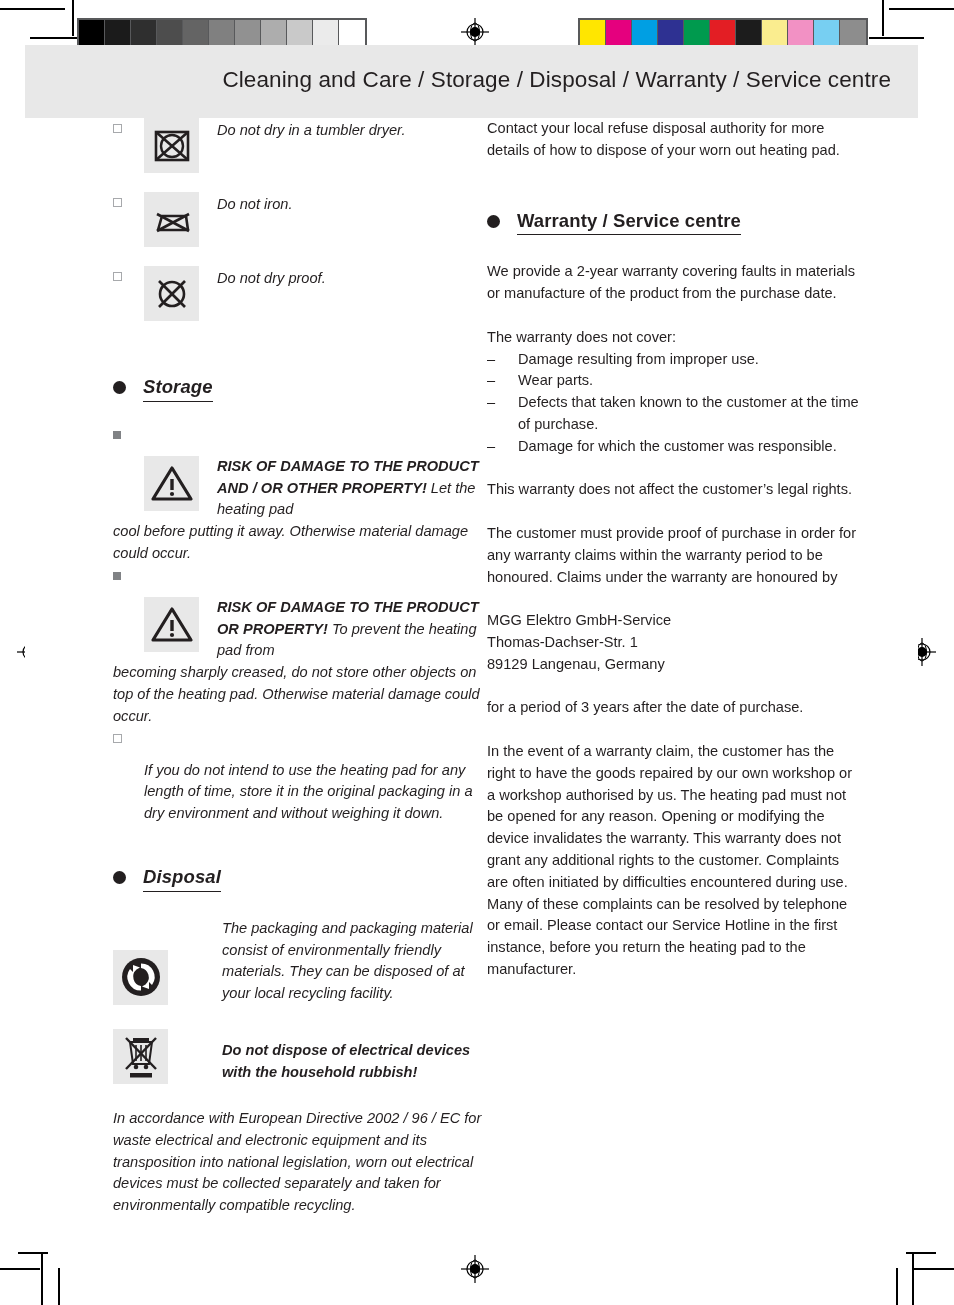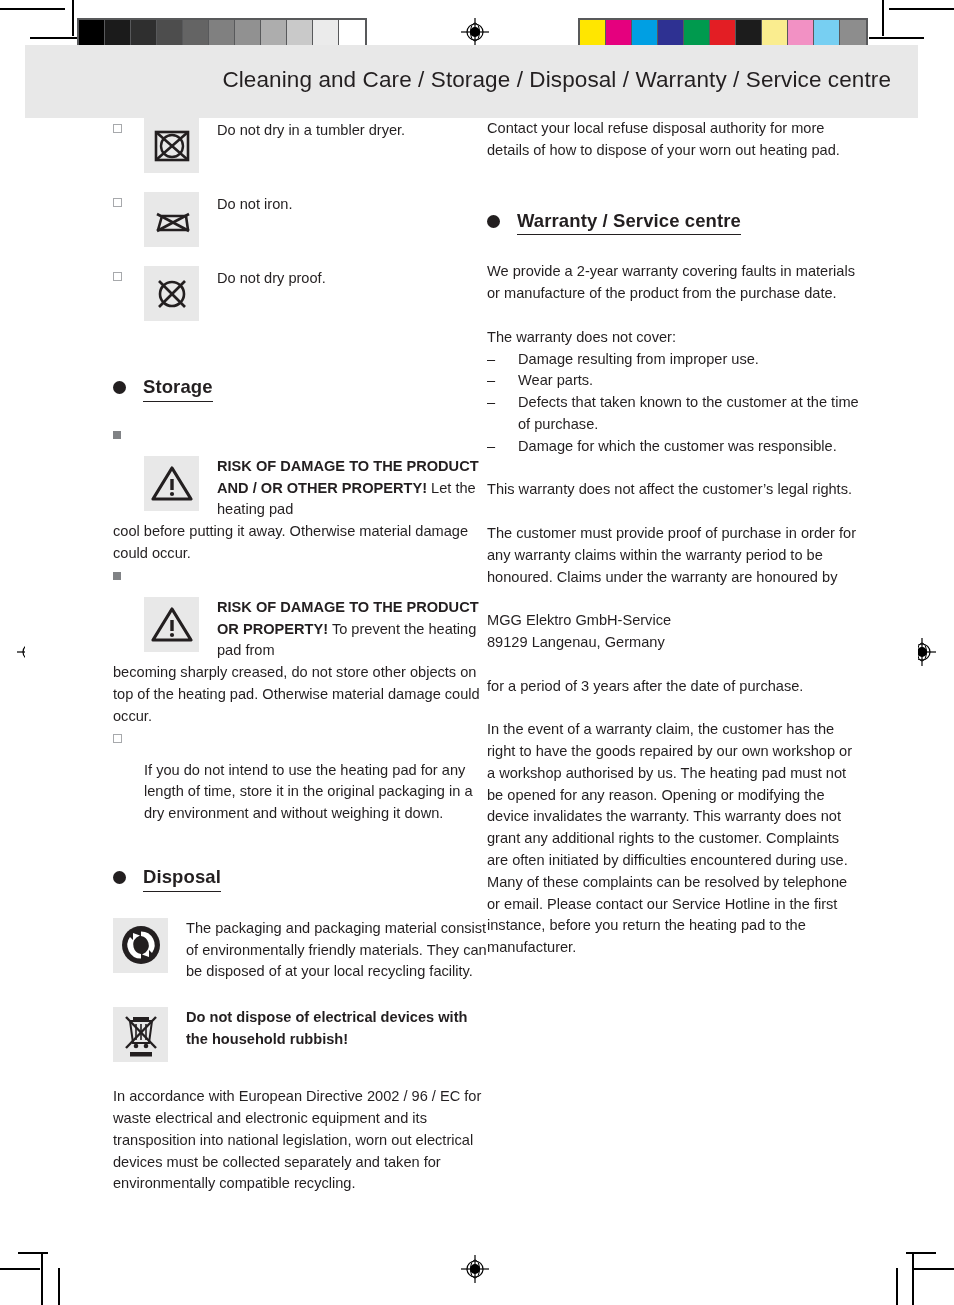--- a/index.html
+++ b/index.html
@@ -97,21 +97,21 @@
     height: 1070px;
   }
   .col {
     position: absolute;
     top: 0;
     width: 377px;
     color: #231f20;
     font-size: 14.6px;
     line-height: 21.8px;
   }
-  .col-left  { left: 88px; }
+  .col-left  { left: 88px; font-style: italic; }
   .col-right { left: 462px; }
   .gap  { height: 21.8px; }
 
   
   .section-head {
     display: flex;
     align-items: baseline;
     margin-bottom: 2px;
   }
   .bullet-dot {
@@ -175,21 +175,21 @@
     display: flex;
     align-items: flex-start;
   }
   .hang .marker {
     flex: 0 0 auto;
     width: 31px;
   }
   .hang .body { flex: 1 1 auto; margin-top: 32px; }
 
   
-  .disp-row { display: flex; align-items: flex-start; }
+  .disp-row { display: flex; align-items: flex-end; gap: 36px; }
   .disp-icon { flex: 0 0 auto; }
   .disp-text { margin-left: 18px; flex: 1 1 auto; }
   .bold { font-weight: bold; }
 
   
   .dash-item { display: flex; }
   .dash-item .dash { width: 31px; flex: 0 0 auto; }
   .dash-item .dtxt { flex: 1 1 auto; }
 </style>
 </head>
@@ -471,20 +471,21 @@
 
       <div>This warranty does not affect the customer’s legal rights.</div>
 
       <div class="gap"></div>
 
       <div>The customer must provide proof of purchase in order for any warranty claims within the warranty period to be honoured. Claims under the warranty are honoured by</div>
 
       <div class="gap"></div>
 
       <div>MGG Elektro GmbH-Service</div>
+      <div>Thomas-Dachser-Str. 1</div>
       <div>89129 Langenau, Germany</div>
 
       <div class="gap"></div>
 
       <div>for a period of 3 years after the date of purchase.</div>
 
       <div class="gap"></div>
 
       <div>In the event of a warranty claim, the customer has the right to have the goods repaired by our own workshop or a workshop authorised by us. The heating pad must not be opened for any reason. Opening or modifying the device invalidates the warranty. This warranty does not grant any additional rights to the customer. Complaints are often initiated by difficulties encountered during use. Many of these complaints can be resolved by telephone or email. Please contact our Service Hotline in the first instance, before you return the heating pad to the manufacturer.</div>
     </div>

